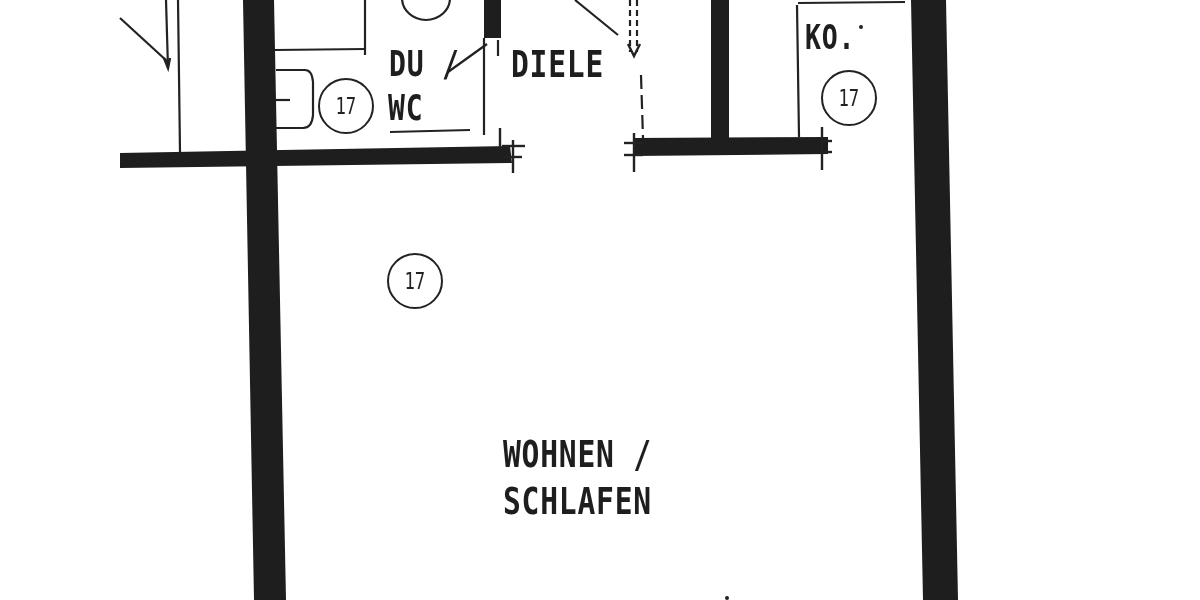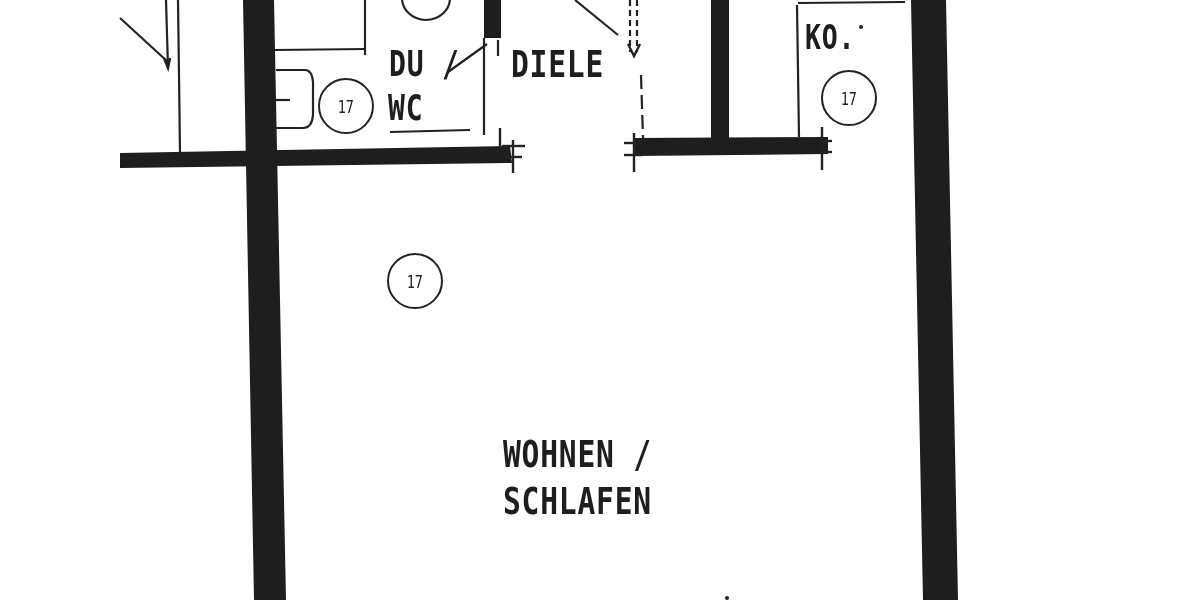--- a/index.html
+++ b/index.html
@@ -17,21 +17,21 @@
       white-space: pre;
     }
     .badge {
       position: absolute;
       width: 56px; height: 56px;
       border: 2px solid #222;
       border-radius: 50%;
       display: flex; align-items: center; justify-content: center;
       color: #222;
       font-family: "DejaVu Sans Mono", "Liberation Mono", monospace;
-      font-size: 18px;
+      font-size: 23px;
       box-sizing: border-box;
     }
     .badge span { transform: scaleX(0.75); display: inline-block; }
   </style>
 </head>
 <body>
 
 <svg id="plan" viewBox="0 0 1200 600" xmlns="http://www.w3.org/2000/svg">
 
   <g fill="#1e1e1e">

